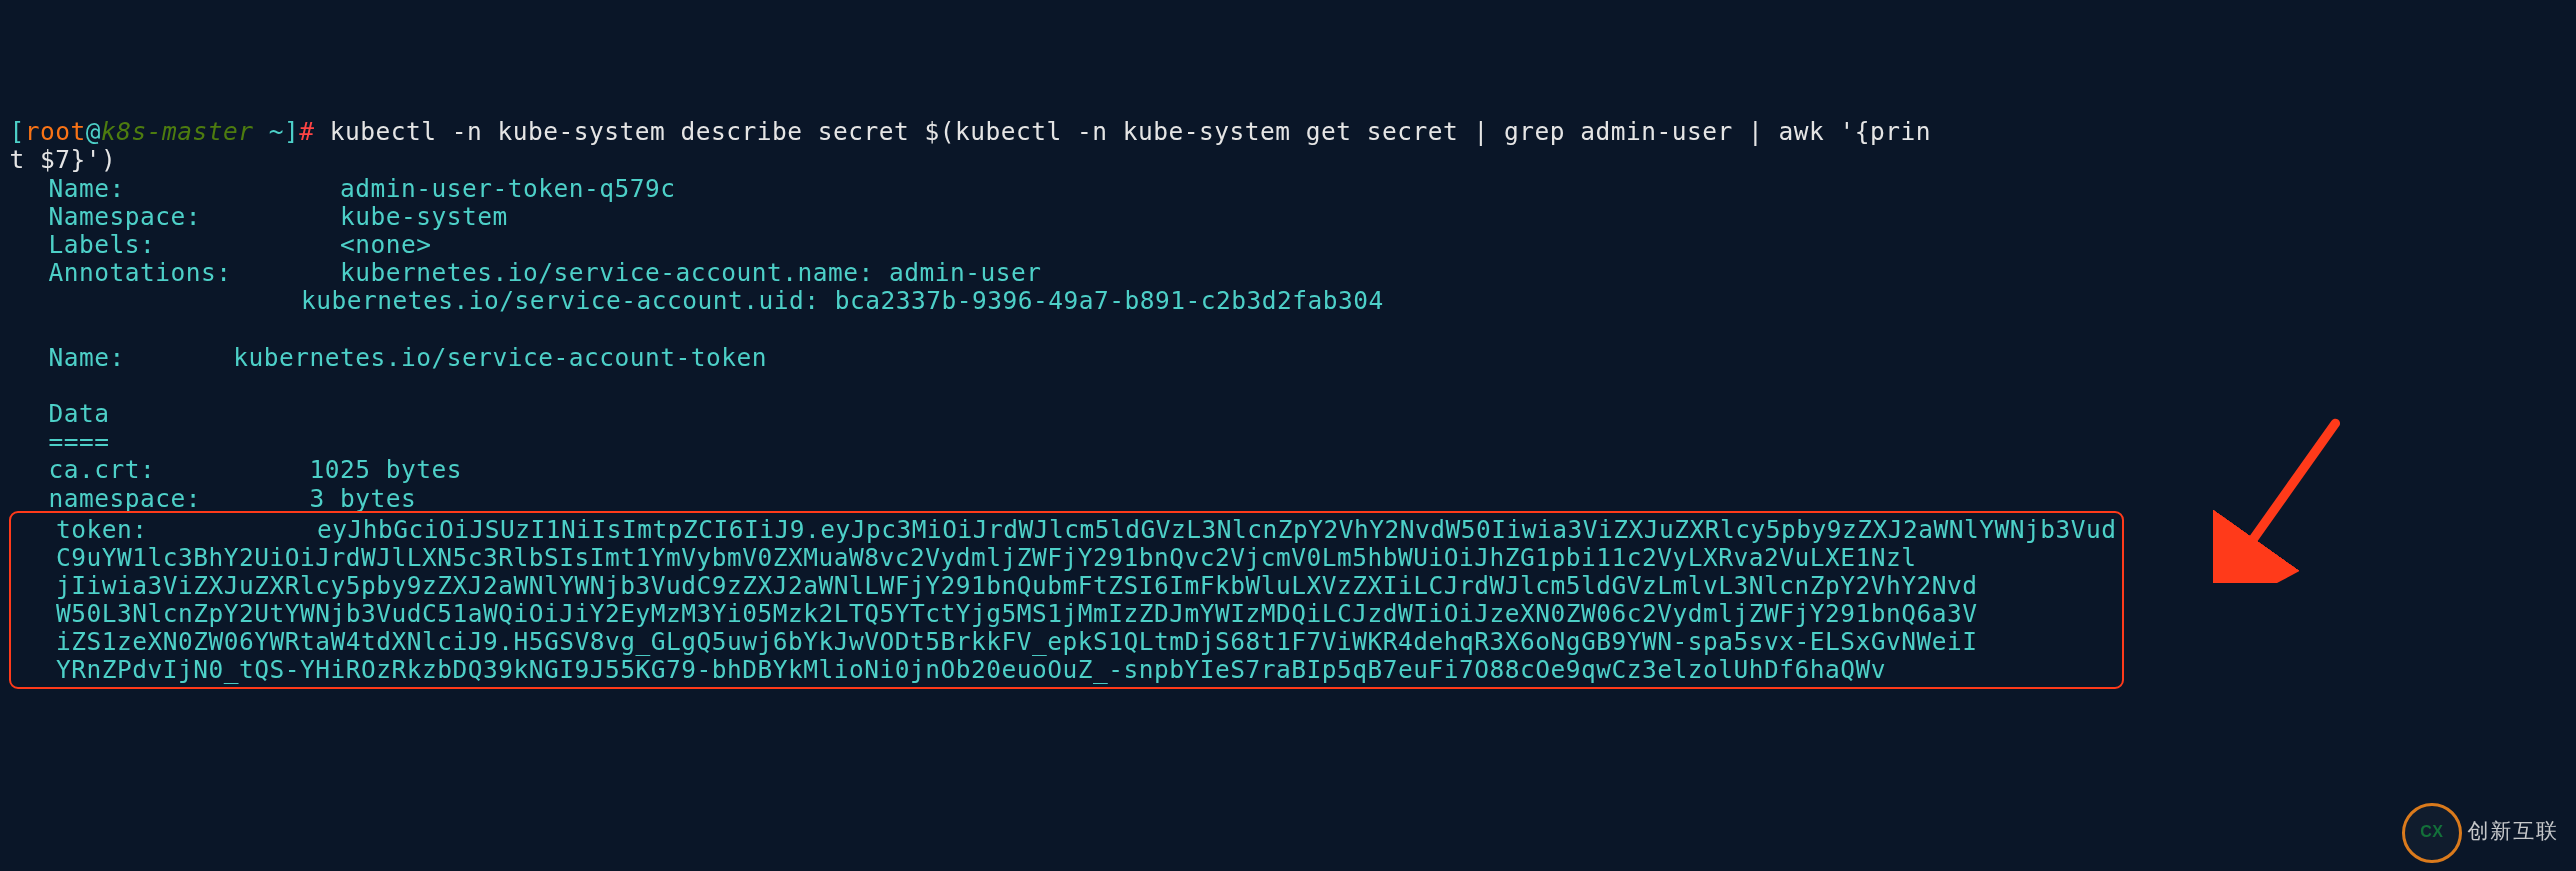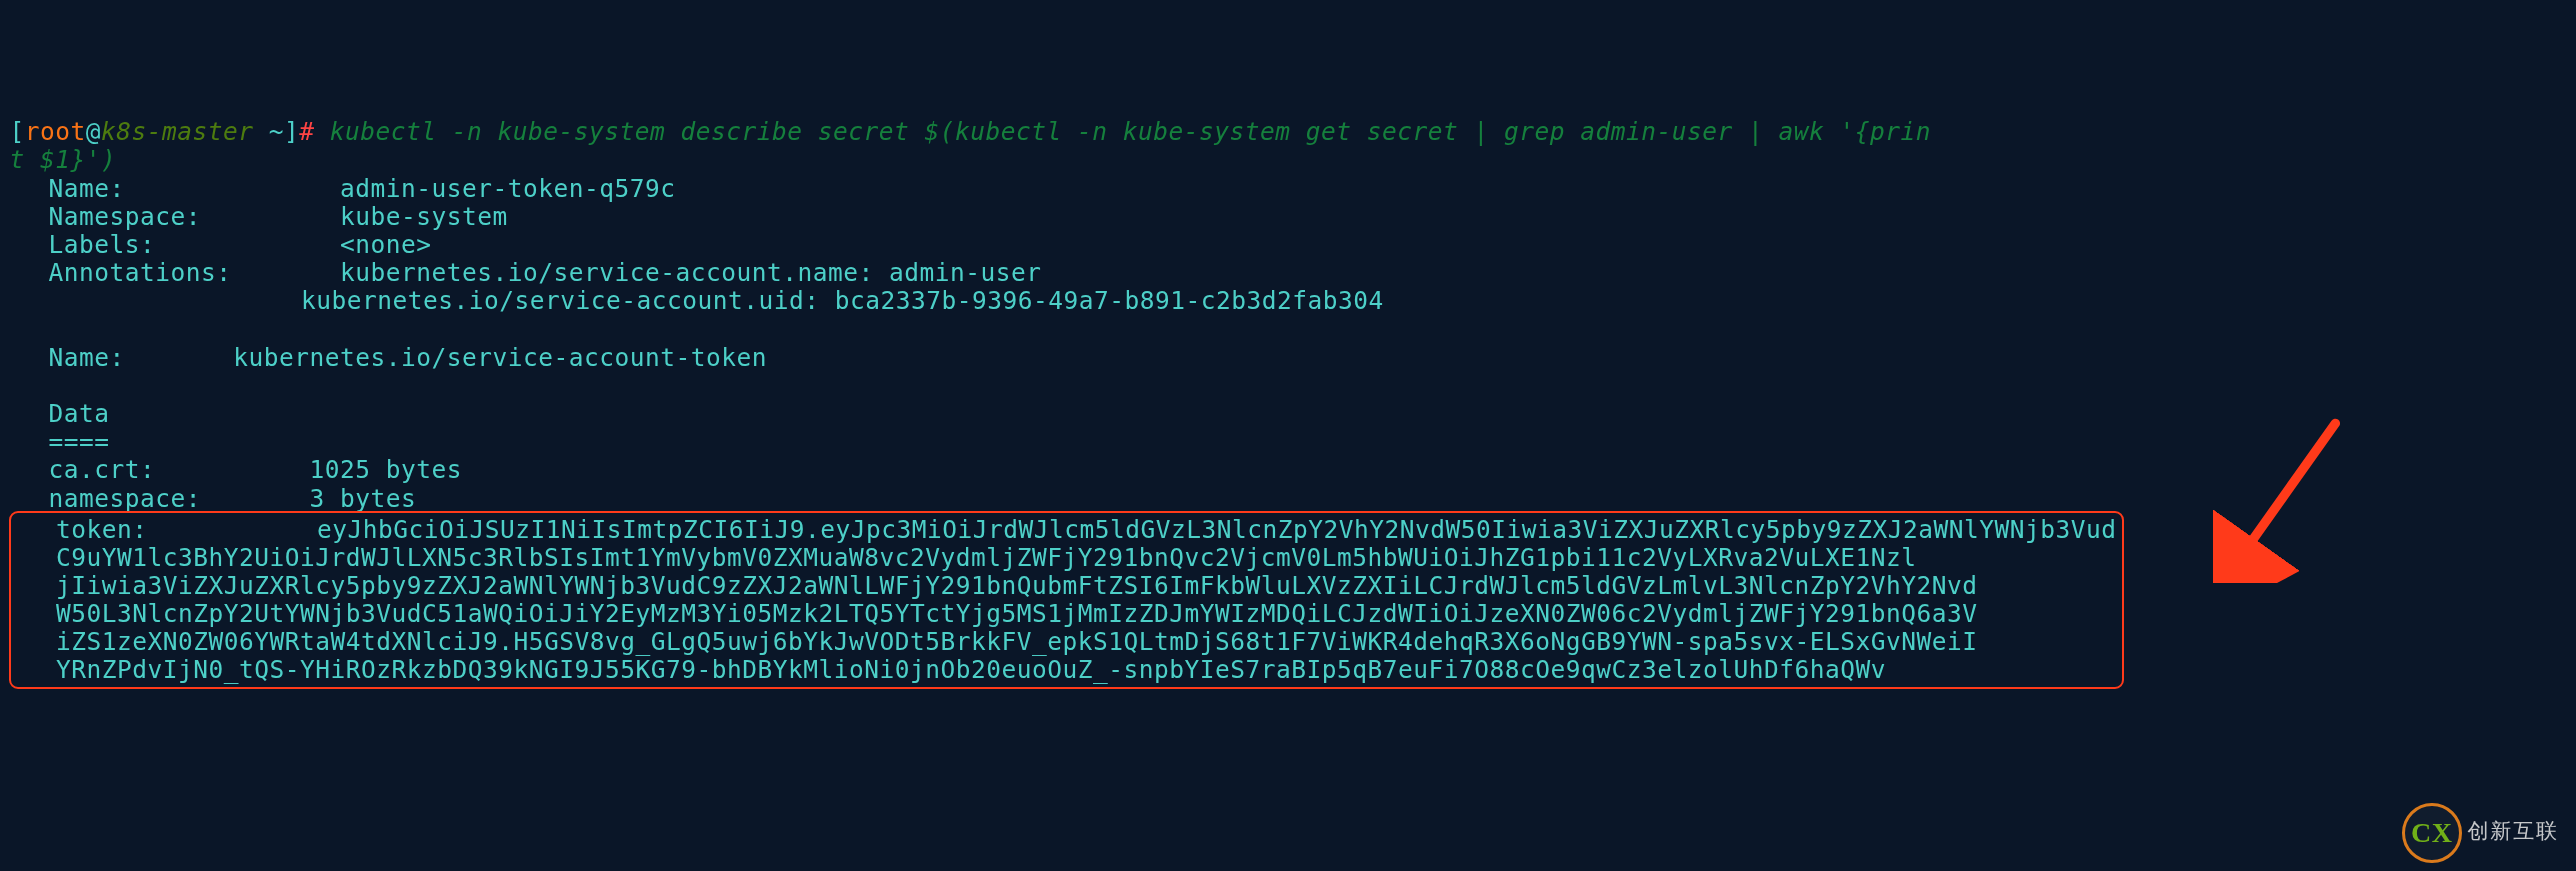--- a/index.html
+++ b/index.html
@@ -14,21 +14,21 @@
       white-space: pre;
       color: #4dd0c8;
       position: relative;
     }
     .prompt-bracket { color: #4dd0c8; }
     .prompt-user { color: #f97316; }
     .prompt-at { color: #4dd0c8; }
     .prompt-host { color: #4d7c0f; font-style: italic; }
     .prompt-path { color: #4dd0c8; }
     .prompt-hash { color: #ff4444; }
-    .cmd { color: #15803d; font-style: italic; }
+    .cmd { color: #e5e5e5; }
     .out { color: #4dd0c8; margin-left: 39px; }
     .highlight-box {
       border: 2.8px solid #ff3a1a;
       border-radius: 9px;
       padding: 2.8px 5.6px;
       display: inline-block;
       margin-top: -1.9px;
     }
     .arrow {
       position: absolute;
@@ -46,40 +46,40 @@
       align-items: center;
       gap: 5.6px;
       opacity: 0.85;
     }
     .wm-badge {
       width: 60px; height: 60px;
       border: 3.8px solid #ff8c1a;
       border-radius: 50%;
       display: flex;
       align-items: center; justify-content: center;
-      color: #84cc16;
-      font-size: 28px;
+      color: #15803d;
+      font-size: 16px;
       font-weight: bold;
-      font-family: Liberation Serif, serif;
+      font-family: Liberation Sans, sans-serif;
       background: rgba(255,255,255,0.03);
     }
     .wm-text {
       color: #e6e6e6;
       font-family: Liberation Mono, monospace;
       font-size: 21px;
       letter-spacing: 1.9px;
     }
   </style>
 </head>
 <body>
 
 
 
 <div><span class="prompt-bracket">[</span><span class="prompt-user">root</span><span class="prompt-at">@</span><span class="prompt-host">k8s-master</span><span class="prompt-bracket"> </span><span class="prompt-path">~</span><span class="prompt-bracket">]</span><span class="prompt-hash">#</span><span class="cmd"> </span><span class="cmd">kubectl -n kube-system describe secret $(kubectl -n kube-system get secret | grep admin-user | awk '{prin</span>
-<span class="cmd">t $1}')</span>
+<span class="cmd">t $7}')</span>
 <span class="out">Name:</span><span class="out">         </span><span class="out">admin-user-token-q579c</span>
 <span class="out">Namespace:</span><span class="out">    </span><span class="out">kube-system</span>
 <span class="out">Labels:</span><span class="out">       </span><span class="out">&lt;none&gt;</span>
 <span class="out">Annotations:</span><span class="out">  </span><span class="out">kubernetes.io/service-account.name: admin-user</span>
 <span class="out">              </span><span class="out">kubernetes.io/service-account.uid: bca2337b-9396-49a7-b891-c2b3d2fab304</span>
 
 <span class="out">Name:</span><span class="out">  </span><span class="out">kubernetes.io/service-account-token</span>
 
 <span class="out">Data</span>
 <span class="out">====</span>

